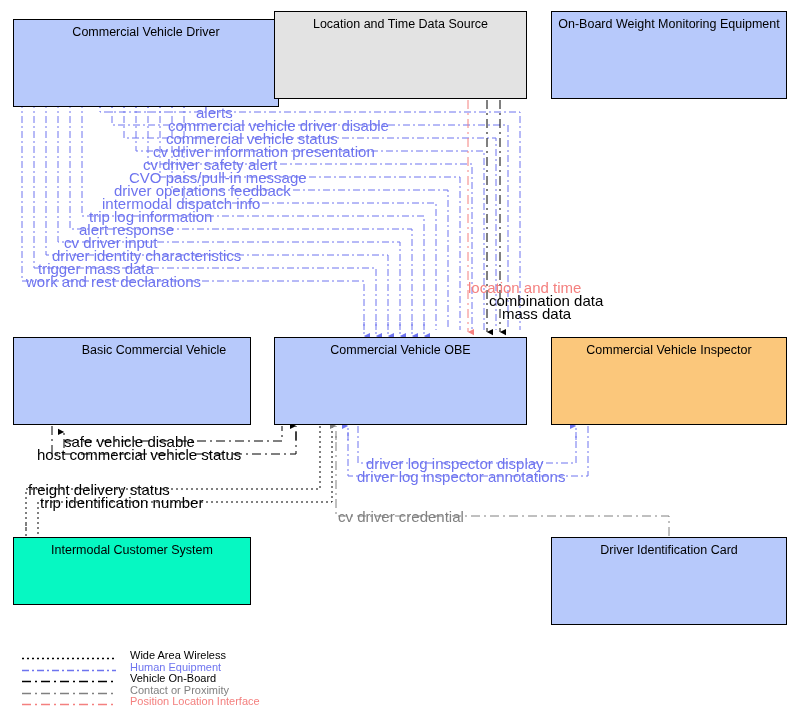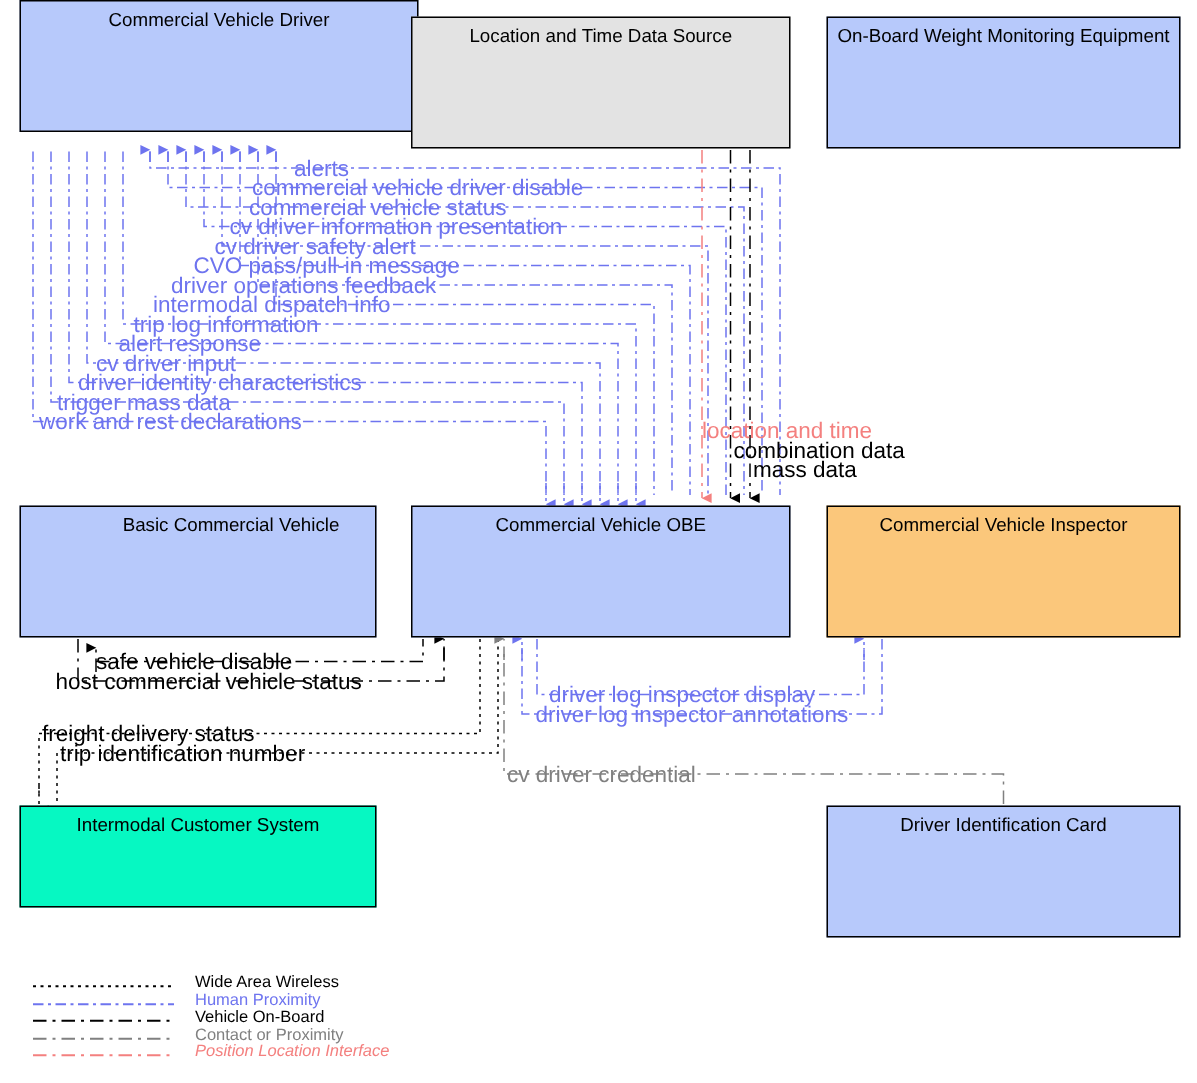--- a/index.html
+++ b/index.html
@@ -81,21 +81,21 @@
         <path d="M588,426 L588,476 L348,476 L348,432" stroke="#6e74ef" stroke-dasharray="7 3 2 3"></path>
         <path d="M348,440 L348,426" stroke="#6e74ef" stroke-dasharray="7 3 2 3" marker-end="url(#ah-hi)"></path>
         <path d="M320,426 L320,489 L26,489 L26,532" stroke="#000000" stroke-dasharray="2 3"></path>
         <path d="M26,524 L26,540" stroke="#000000" stroke-dasharray="2 3" marker-end="url(#ah-blk)"></path>
         <path d="M332,426 L332,502 L38,502 L38,536" stroke="#000000" stroke-dasharray="2 3"></path>
         <path d="M669,536 L669,516 L336,516 L336,432" stroke="#808080" stroke-dasharray="9 4 2 4"></path>
         <path d="M336,440 L336,426" stroke="#808080" stroke-dasharray="9 4 2 4" marker-end="url(#ah-gry)"></path>
       </g>
   </svg>
 
-  <div class="node" id="n0" style="left: 13px; top: 0; width: 266px; height: 88px; background: rgb(183, 201, 251);">
+  <div class="node" id="n0" style="left: 13px; top: 19px; width: 266px; height: 88px; background: rgb(183, 201, 251);">
     <div class="title">Commercial Vehicle Driver</div>
   </div>
   <div class="node" id="n1" style="left: 274px; top: 11px; width: 253px; height: 88px; background: rgb(227, 227, 227);">
     <div class="title">Location and Time Data Source</div>
   </div>
   <div class="node" id="n2" style="left: 551px; top: 11px; width: 236px; height: 88px; background: rgb(183, 201, 251);">
     <div class="title">On-Board Weight Monitoring Equipment</div>
   </div>
   <div class="node" id="n3" style="left: 13px; top: 337px; width: 238px; height: 88px; background: rgb(183, 201, 251); padding-left: 44px;">
     <div class="title">Basic Commercial Vehicle</div>
@@ -144,35 +144,35 @@
       <div class="legend-row">
         <div class="legend-swatch"><svg width="104" height="11">
             <line x1="6" y1="5.5" x2="100" y2="5.5" stroke="#000000" stroke-width="1.3" stroke-dasharray="2 3"></line>
           </svg></div>
         <div class="legend-text" style="color: rgb(0, 0, 0);">Wide Area Wireless</div>
       </div>
       <div class="legend-row">
         <div class="legend-swatch"><svg width="104" height="11">
             <line x1="6" y1="5.5" x2="100" y2="5.5" stroke="#6e74ef" stroke-width="1.3" stroke-dasharray="7 3 2 3"></line>
           </svg></div>
-        <div class="legend-text" style="color: rgb(110, 116, 239);">Human Proximity</div>
+        <div class="legend-text" style="color: rgb(110, 116, 239);">Human Equipment</div>
       </div>
       <div class="legend-row">
         <div class="legend-swatch"><svg width="104" height="11">
             <line x1="6" y1="5.5" x2="100" y2="5.5" stroke="#000000" stroke-width="1.3" stroke-dasharray="9 4 2 4"></line>
           </svg></div>
         <div class="legend-text" style="color: rgb(0, 0, 0);">Vehicle On-Board</div>
       </div>
       <div class="legend-row">
         <div class="legend-swatch"><svg width="104" height="11">
             <line x1="6" y1="5.5" x2="100" y2="5.5" stroke="#808080" stroke-width="1.3" stroke-dasharray="9 4 2 4"></line>
           </svg></div>
         <div class="legend-text" style="color: rgb(128, 128, 128);">Contact or Proximity</div>
       </div>
       <div class="legend-row">
         <div class="legend-swatch"><svg width="104" height="11">
             <line x1="6" y1="5.5" x2="100" y2="5.5" stroke="#f4807f" stroke-width="1.3" stroke-dasharray="9 4 2 4"></line>
           </svg></div>
-        <div class="legend-text" style="color: rgb(244, 128, 127); font-style: italic;">Position Location Interface</div>
+        <div class="legend-text" style="color: rgb(244, 128, 127);">Position Location Interface</div>
       </div>
     </div>
 
 </div>
 
 </body></html>

